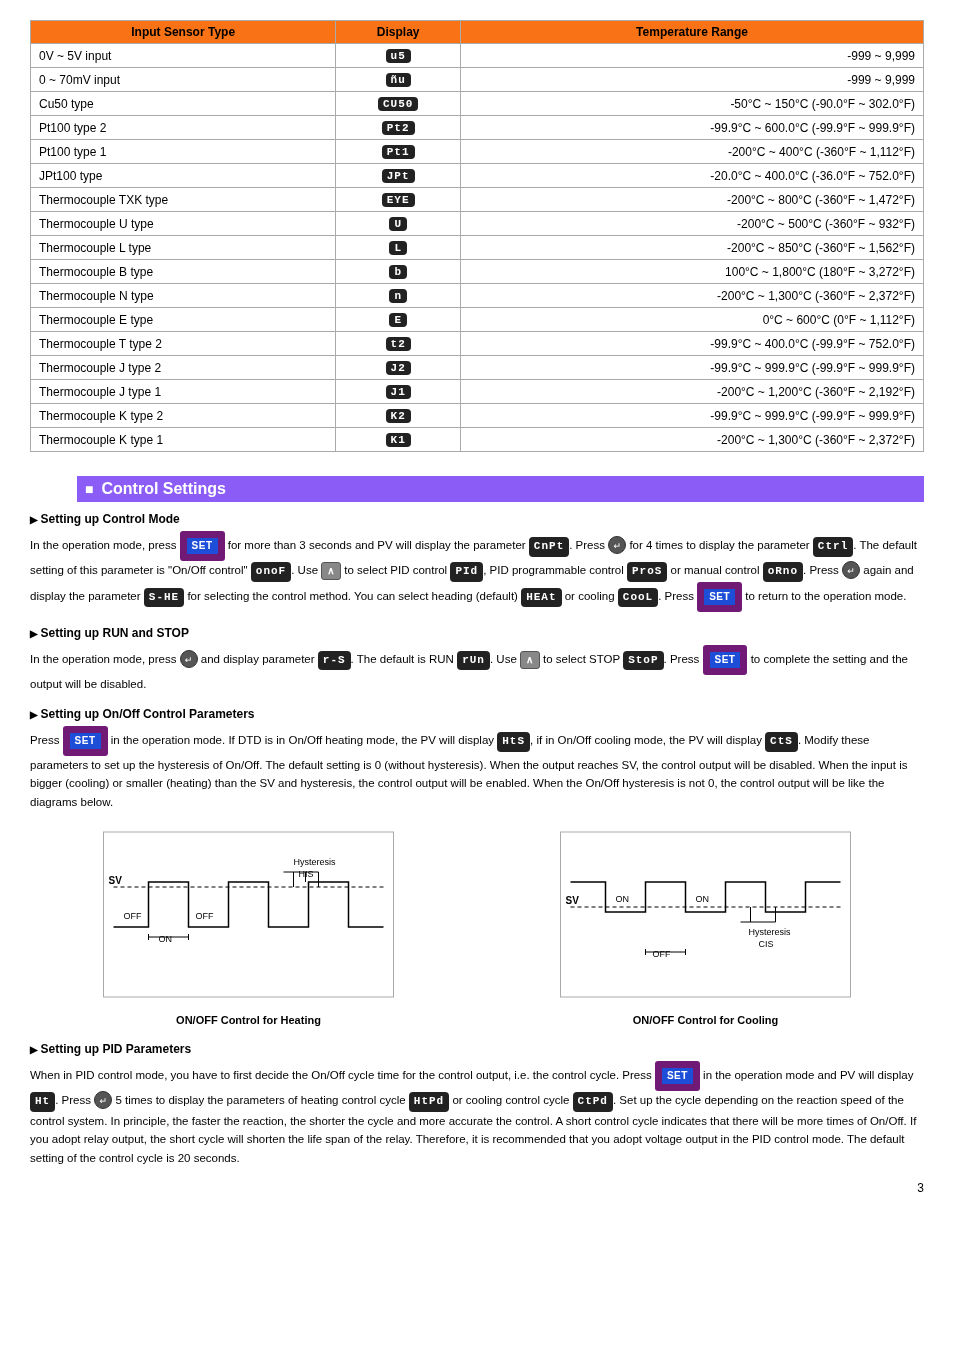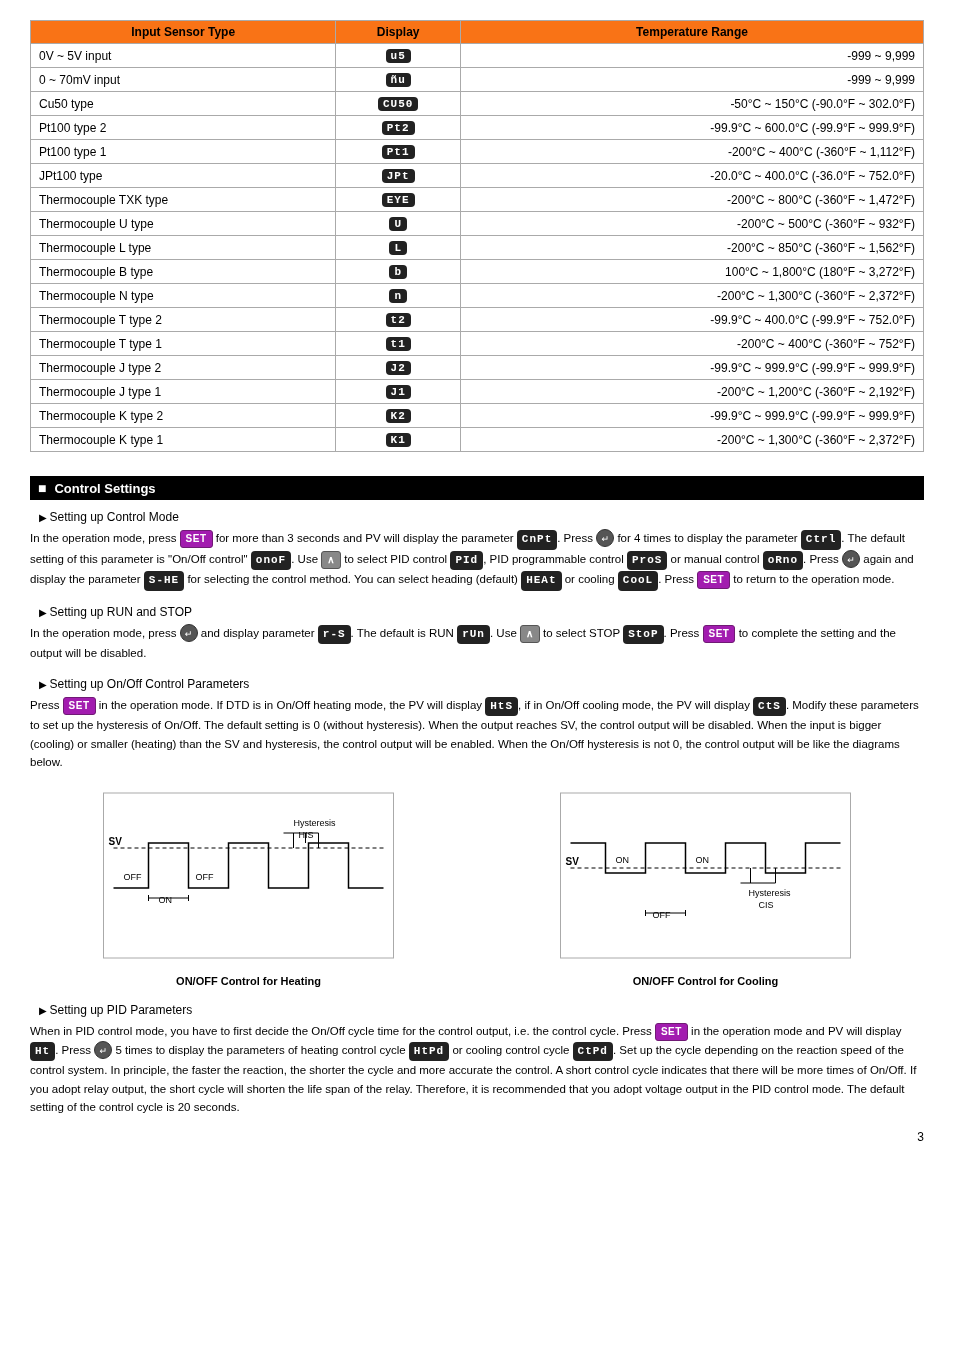--- a/index.html
+++ b/index.html
@@ -45,40 +45,40 @@
       padding: 1px 5px;
       border-radius: 4px;
       letter-spacing: 1px;
     }
 
     
     .section-header {
       display: flex;
       align-items: center;
       gap: 8px;
-      background: #000000;
+      background: #8b5cf6;
       color: #fff;
       padding: 4px 8px;
       margin-bottom: 10px;
       font-weight: bold;
-      font-size: 13px;
+      font-size: 16px;
+      margin-left: 47px;
     }
     .section-header::before {
       content: '■';
       font-size: 14px;
     }
 
     .subsection {
       margin-bottom: 14px;
     }
     .subsection-title {
-      font-weight: normal;
+      font-weight: bold;
       margin-bottom: 5px;
       font-size: 12px;
-      margin-left: 9px;
     }
     .subsection-title::before {
       content: '▶ ';
       font-size: 10px;
     }
     .subsection p {
       font-size: 11.5px;
       line-height: 1.6;
       margin-bottom: 4px;
     }
@@ -88,23 +88,23 @@
       display: inline-block;
       background: #ddd;
       border: 1px solid #999;
       border-radius: 3px;
       padding: 0 5px;
       font-size: 10px;
       font-weight: bold;
       letter-spacing: 0.5px;
     }
     .btn-set {
-      background: #a21caf;
-      color: #fff;
-      border: 1px solid #701a75;
+      background: #1d4ed8;
+      color: #fff;
+      border: 7px solid #701a75;
     }
     .btn-arrow {
       background: #888;
       color: #fff;
       border: 1px solid #555;
     }
     .btn-enter {
       background: #555;
       color: #fff;
       border: 1px solid #333;
@@ -205,28 +205,28 @@
         <td>Thermocouple B type</td>
         <td><span class="disp">b</span></td>
         <td>100°C ~ 1,800°C (180°F ~ 3,272°F)</td>
       </tr>
       <tr>
         <td>Thermocouple N type</td>
         <td><span class="disp">n</span></td>
         <td>-200°C ~ 1,300°C (-360°F ~ 2,372°F)</td>
       </tr>
       <tr>
+        <td>Thermocouple E type</td>
+        <td><span class="disp">E</span></td>
+        <td>0°C ~ 600°C (0°F ~ 1,112°F)</td>
+      </tr>
+      <tr>
         <td>Thermocouple T type 2</td>
         <td><span class="disp">t2</span></td>
         <td>-99.9°C ~ 400.0°C (-99.9°F ~ 752.0°F)</td>
-      </tr>
-      <tr>
-        <td>Thermocouple T type 1</td>
-        <td><span class="disp">t1</span></td>
-        <td>-200°C ~ 400°C (-360°F ~ 752°F)</td>
       </tr>
       <tr>
         <td>Thermocouple J type 2</td>
         <td><span class="disp">J2</span></td>
         <td>-99.9°C ~ 999.9°C (-99.9°F ~ 999.9°F)</td>
       </tr>
       <tr>
         <td>Thermocouple J type 1</td>
         <td><span class="disp">J1</span></td>
         <td>-200°C ~ 1,200°C (-360°F ~ 2,192°F)</td>

